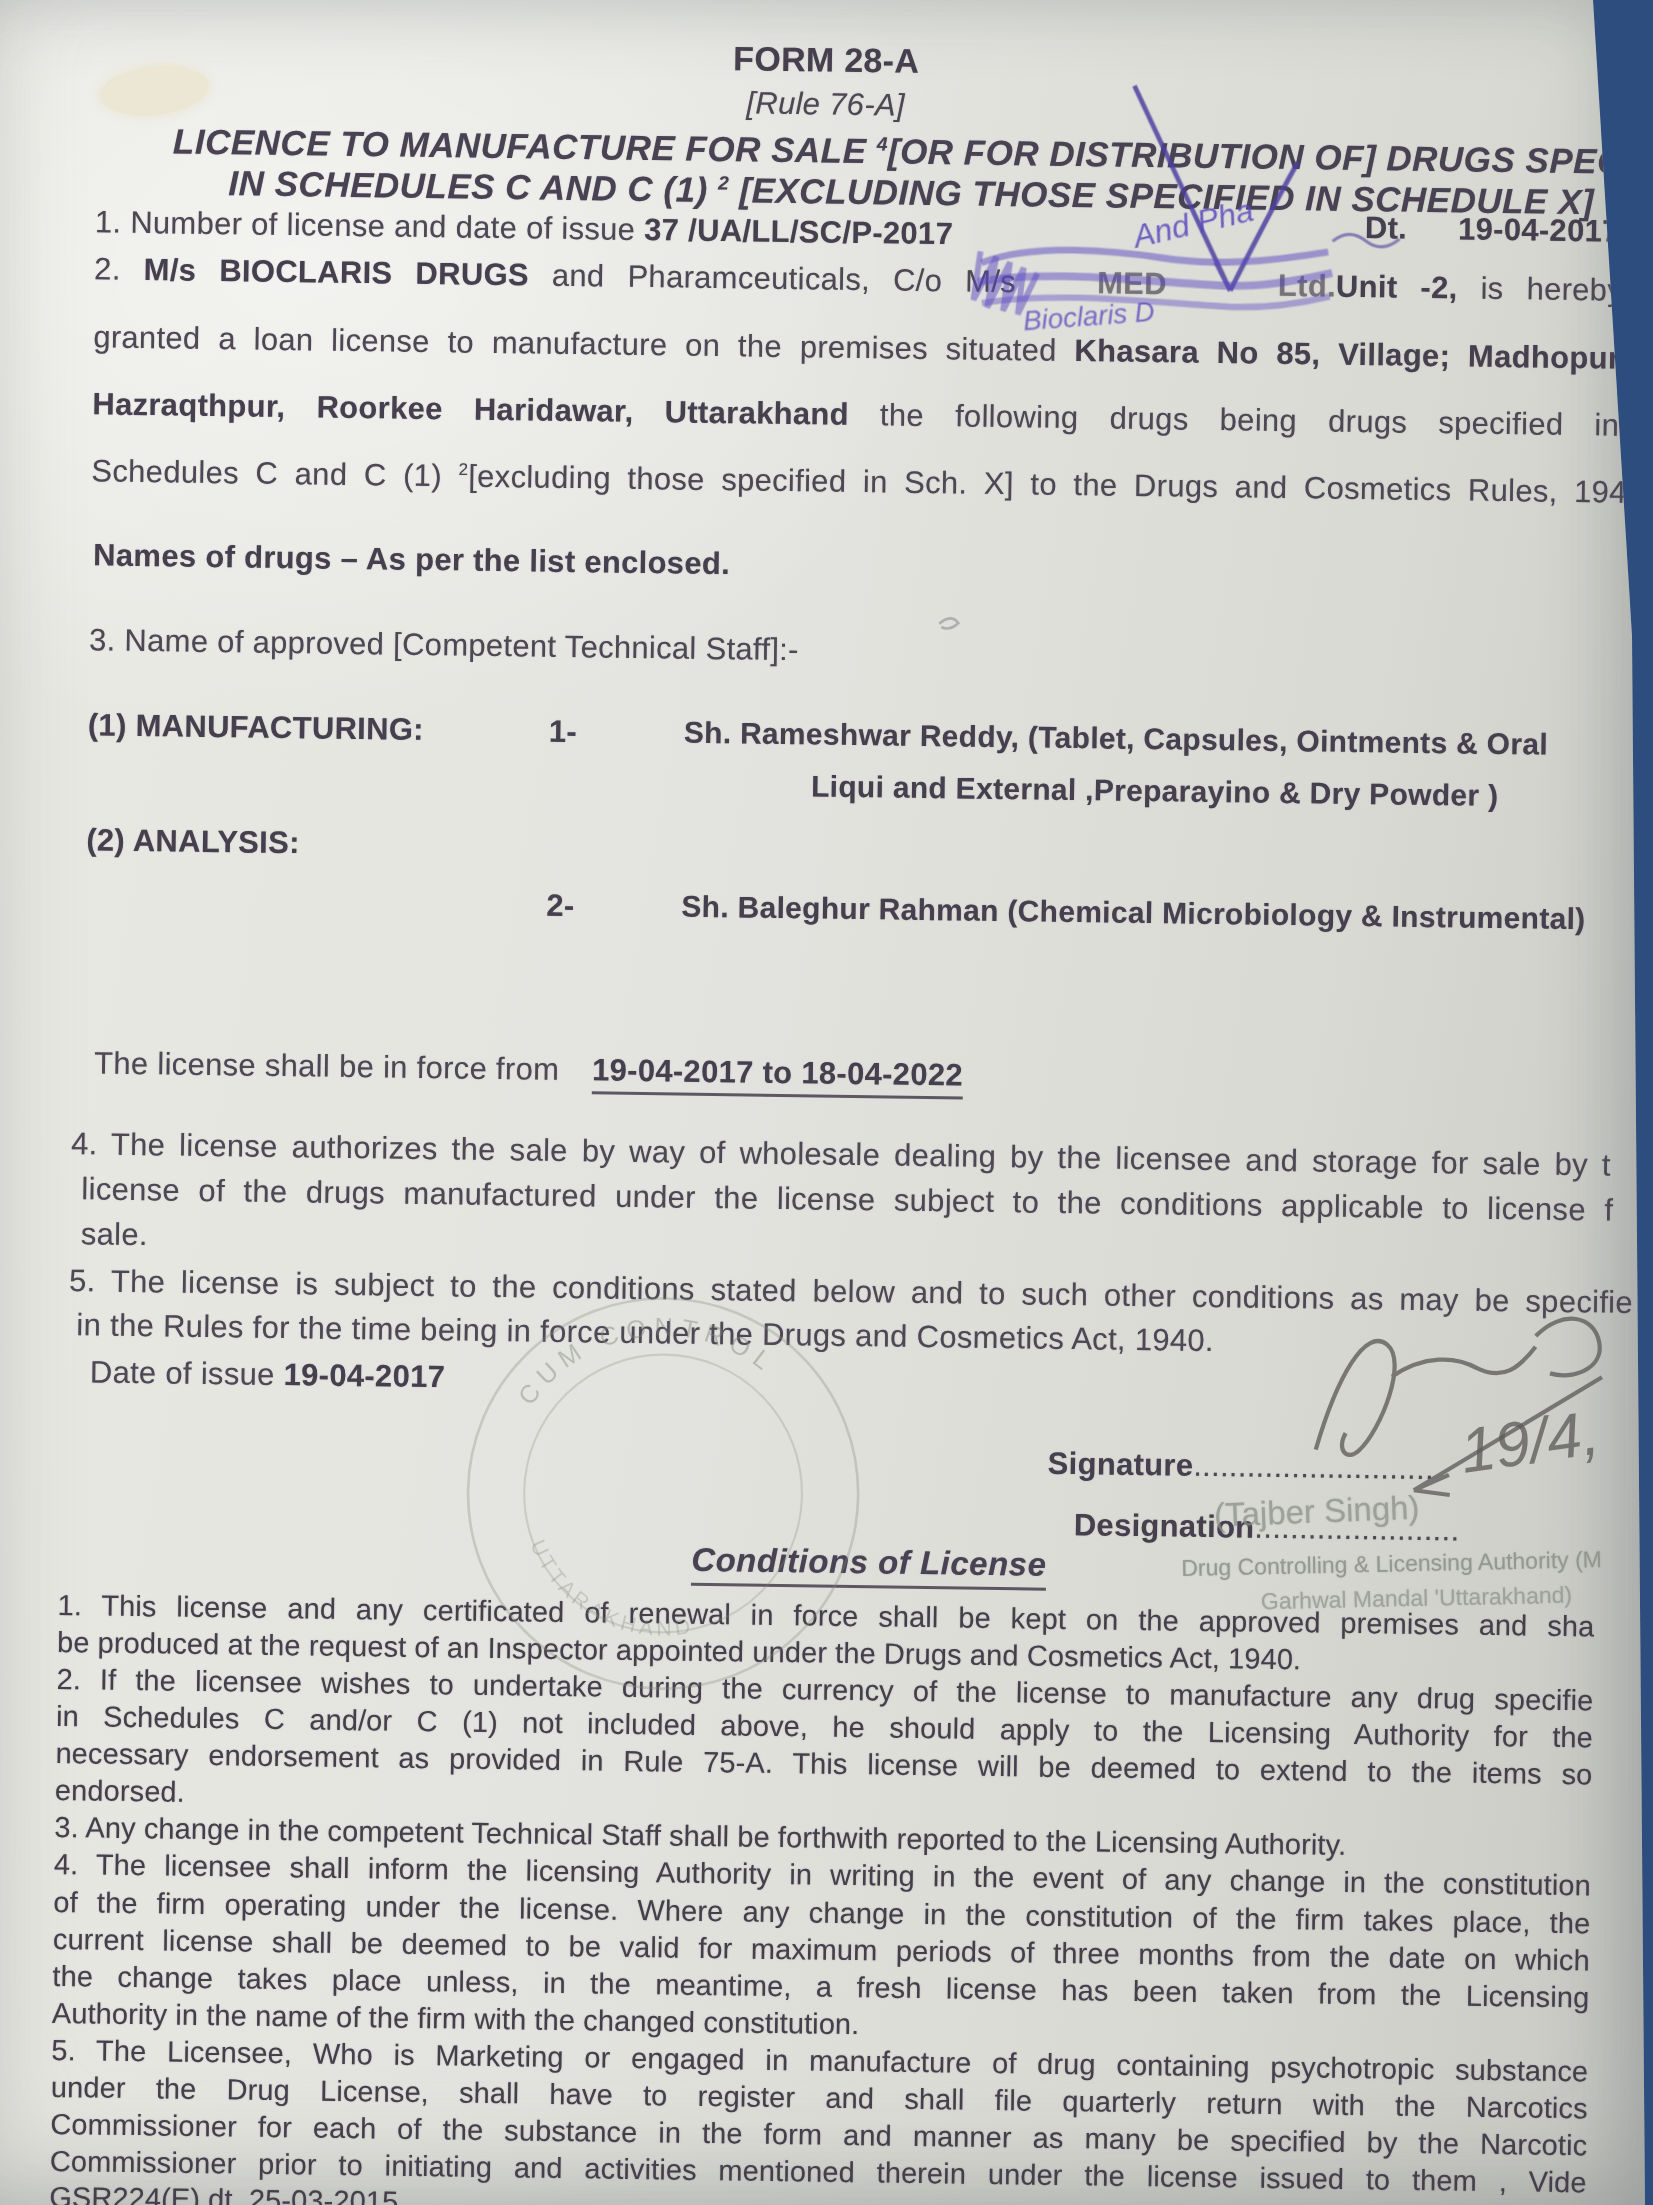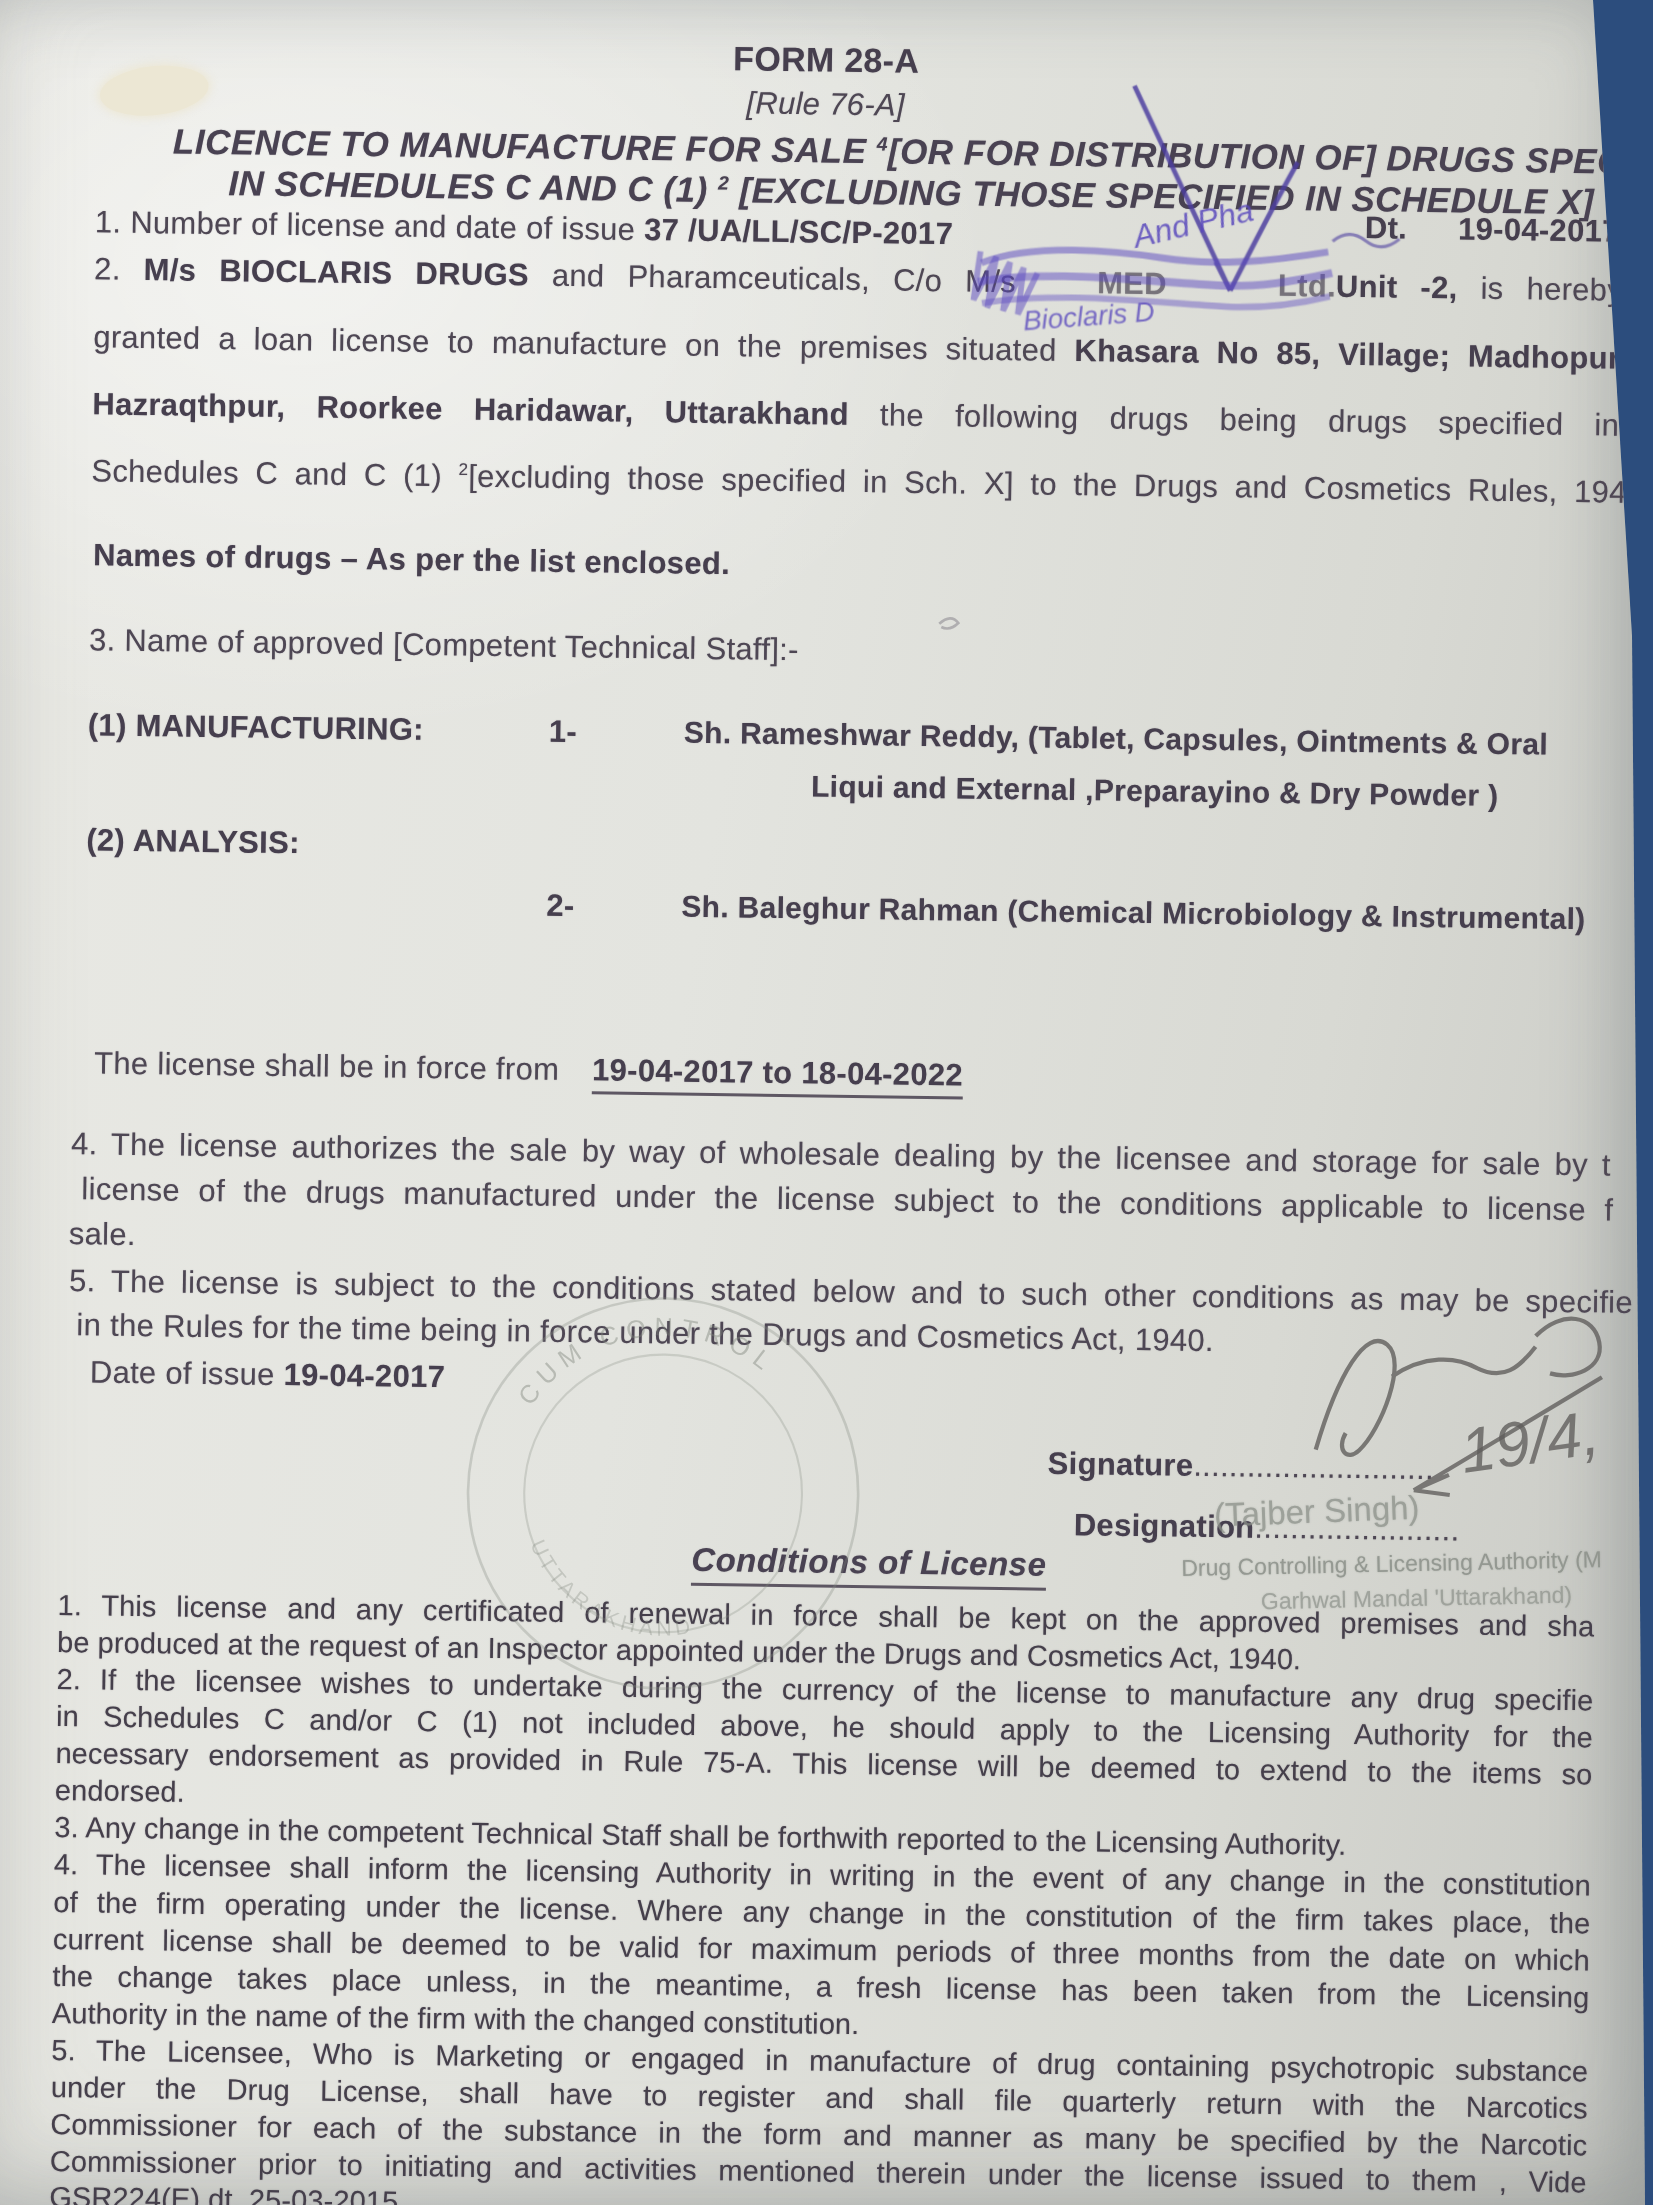--- a/index.html
+++ b/index.html
@@ -83,21 +83,21 @@
       <div class="ln b" style="left:559px;top:880px;">2-</div>
       <div class="ln b" style="left:694px;top:880px;font-size:30px;">Sh. Baleghur Rahman (Chemical Microbiology &amp; Instrumental)</div>
 
       <div class="ln" style="left:109px;top:1044px;">
         <span>The license shall be in force from</span>
         <span class="b uline" style="margin-left:24px;">19-04-2017  to  18-04-2022</span>
       </div>
 
       <div class="ln just" style="left:87px;top:1125px;width:1540px;">4. The license authorizes the sale by way of wholesale dealing by the licensee and storage for sale by t</div>
       <div class="ln just" style="left:98px;top:1170px;width:1532px;">license of the drugs manufactured under the license subject to the conditions applicable to license f</div>
-      <div class="ln" style="left:86px;top:1215px;">sale.</div>
+      <div class="ln" style="left:98px;top:1215px;">sale.</div>
       <div class="ln just" style="left:87px;top:1262px;width:1564px;">5. The license is subject to the conditions stated below and to such other conditions as may be specifie</div>
       <div class="ln" style="left:95px;top:1306px;">in the Rules for the time being in force under the Drugs and Cosmetics Act, 1940.</div>
 
       <div class="ln" style="left:109px;top:1353px;">
         <span>Date of issue </span><span class="b">19-04-2017</span>
       </div>
 
       <div class="ln" style="left:1068px;top:1431px;">
         <span class="b">Signature</span><span>...........................</span>
       </div>

